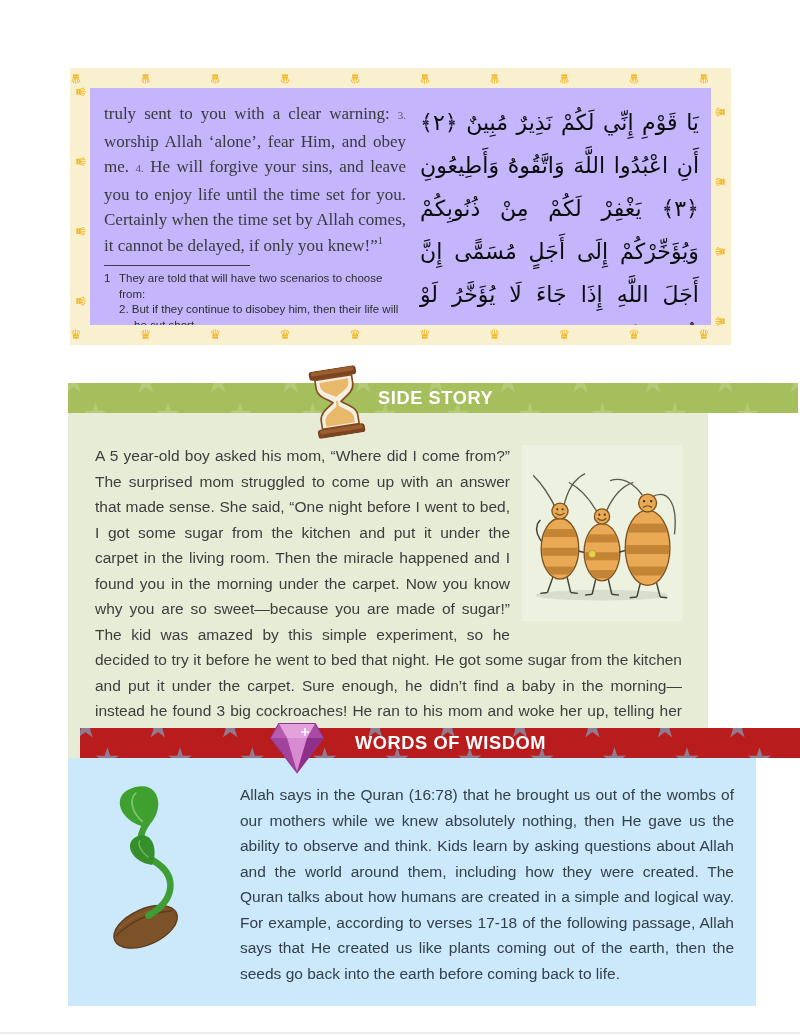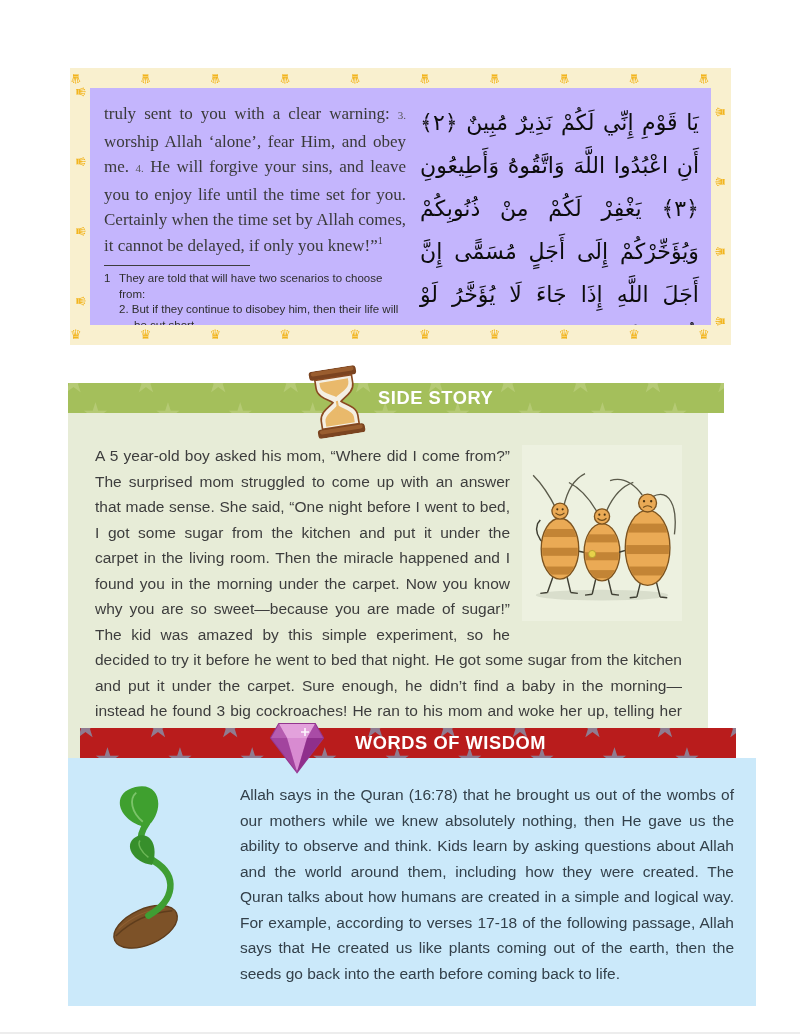--- a/index.html
+++ b/index.html
@@ -29,21 +29,21 @@
   .footnote{font-size:11.5px;line-height:15.5px;color:#2e2e2e;}
   .fn-line1{display:flex;}
   .fn-num{width:15px;flex:none;}
   .fn-items{padding-left:15px;}
   .fn-item{padding-left:15px;text-indent:-15px;}
   .col-arabic{flex:1;padding-left:14px;direction:rtl;}
   .arabic-text{font-family:"DejaVu Sans",sans-serif;font-size:22px;line-height:43px;
                color:#0c0c0c;text-align:justify;direction:rtl;}
 
   
-  .band{position:absolute;left:0;width:656px;height:30px;overflow:hidden;}
+  .band{position:absolute;left:0;width:730px;height:30px;overflow:hidden;}
   .band-green{background:#a4bf5b;}
   .band-blue{background:#b91c1c;margin-left:12px;}
   .pattern-row{position:absolute;white-space:nowrap;font-family:"DejaVu Sans",sans-serif;
                font-size:30px;letter-spacing:18px;opacity:.55;pointer-events:none;}
   .pattern-green{color:#c3d489;}
   .pattern-blue{color:#6fcaf0;}
   .row-a{top:-19px;left:-8px;}
   .row-b{top:13px;left:14px;}
   .band-title{position:absolute;top:0;line-height:30px;color:#ffffff;font-weight:bold;
               font-size:19px;letter-spacing:.6px;transform:scaleX(.96);transform-origin:left;}

